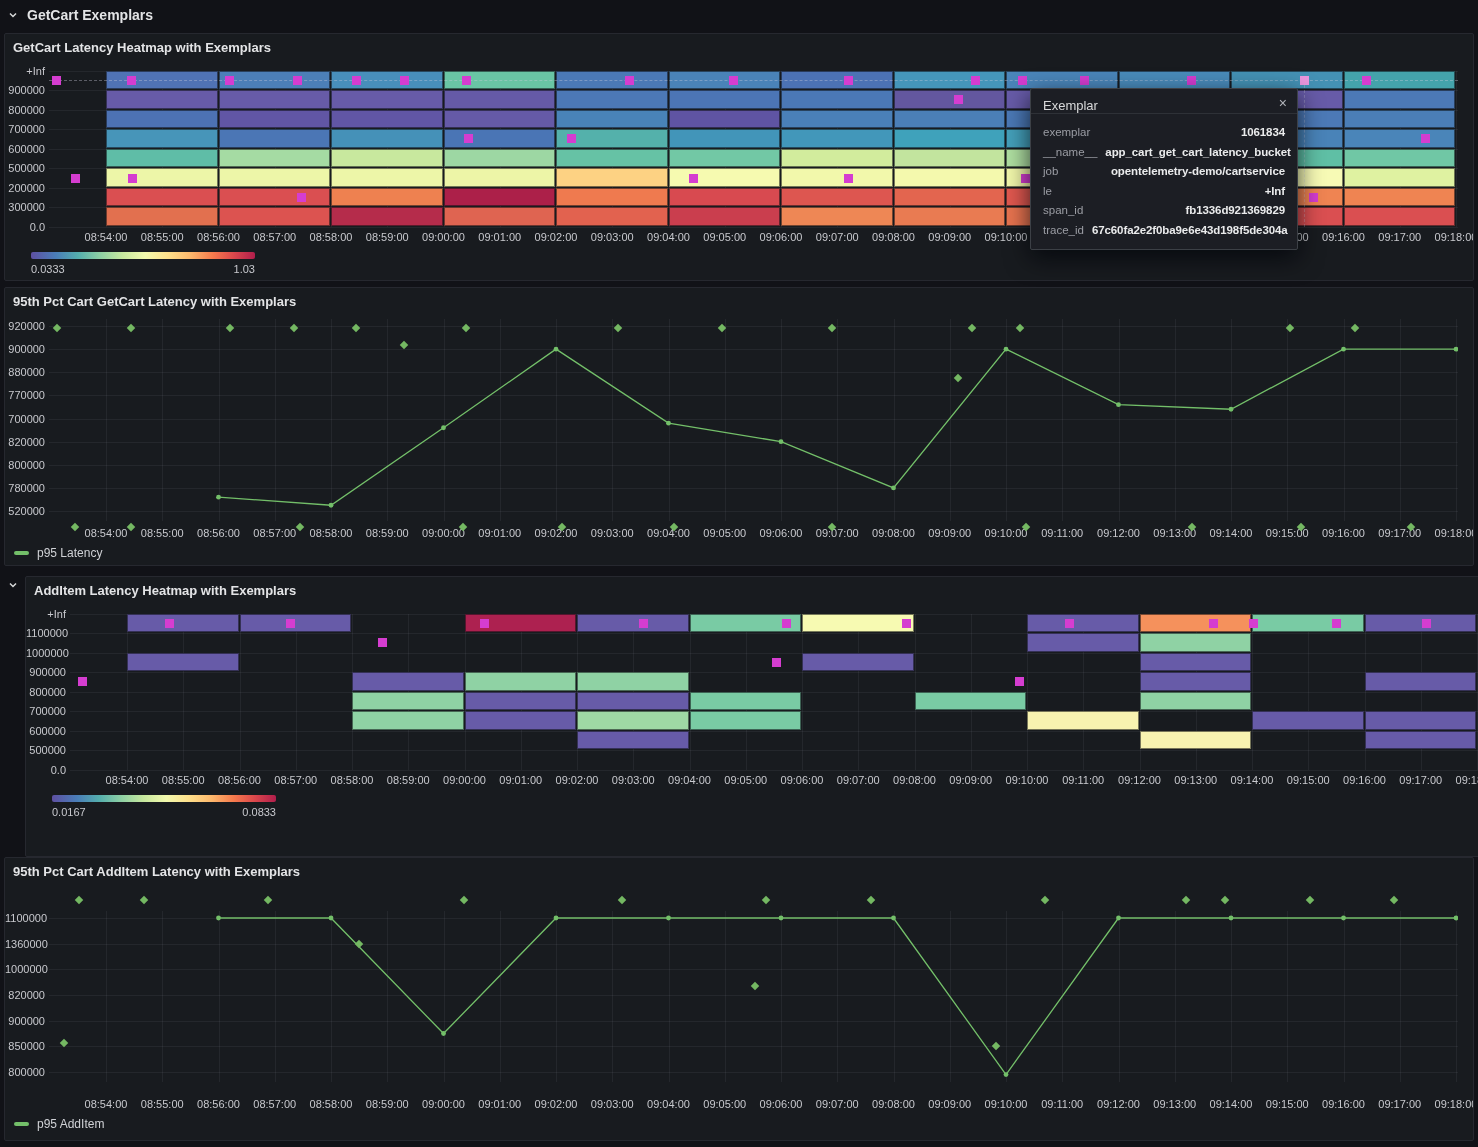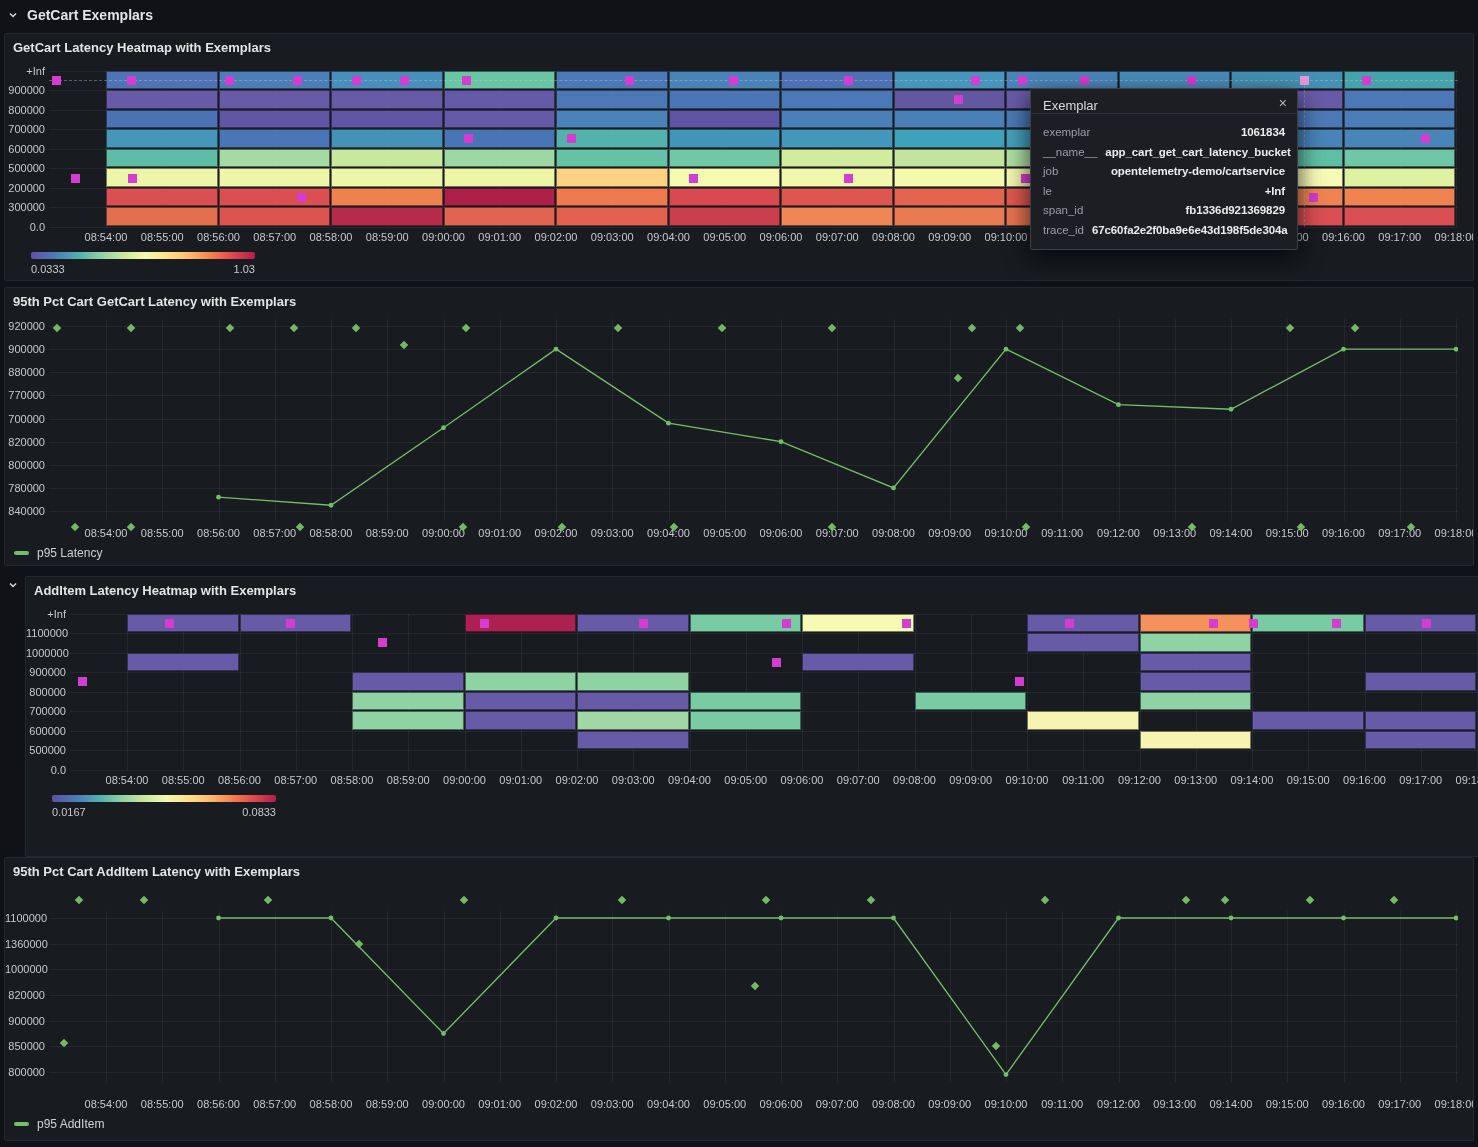--- a/index.html
+++ b/index.html
@@ -293,21 +293,21 @@
     <div class="ylab" style="top: 101.39px; width: 40px;">770000</div>
     <div class="hgrid" style="left: 44px; top: 130.52px; width: 1409px;"></div>
     <div class="ylab" style="top: 124.52px; width: 40px;">700000</div>
     <div class="hgrid" style="left: 44px; top: 153.65px; width: 1409px;"></div>
     <div class="ylab" style="top: 147.65px; width: 40px;">820000</div>
     <div class="hgrid" style="left: 44px; top: 176.78px; width: 1409px;"></div>
     <div class="ylab" style="top: 170.78px; width: 40px;">800000</div>
     <div class="hgrid" style="left: 44px; top: 199.91px; width: 1409px;"></div>
     <div class="ylab" style="top: 193.91px; width: 40px;">780000</div>
     <div class="hgrid" style="left: 44px; top: 223.04px; width: 1409px;"></div>
-    <div class="ylab" style="top: 217.04px; width: 40px;">840000</div>
+    <div class="ylab" style="top: 217.04px; width: 40px;">520000</div>
     <div class="xlab" style="left: 73px; top: 239px;">08:54:00</div>
     <div class="xlab" style="left: 129.25px; top: 239px;">08:55:00</div>
     <div class="xlab" style="left: 185.5px; top: 239px;">08:56:00</div>
     <div class="xlab" style="left: 241.75px; top: 239px;">08:57:00</div>
     <div class="xlab" style="left: 298px; top: 239px;">08:58:00</div>
     <div class="xlab" style="left: 354.25px; top: 239px;">08:59:00</div>
     <div class="xlab" style="left: 410.5px; top: 239px;">09:00:00</div>
     <div class="xlab" style="left: 466.75px; top: 239px;">09:01:00</div>
     <div class="xlab" style="left: 523px; top: 239px;">09:02:00</div>
     <div class="xlab" style="left: 579.25px; top: 239px;">09:03:00</div>

